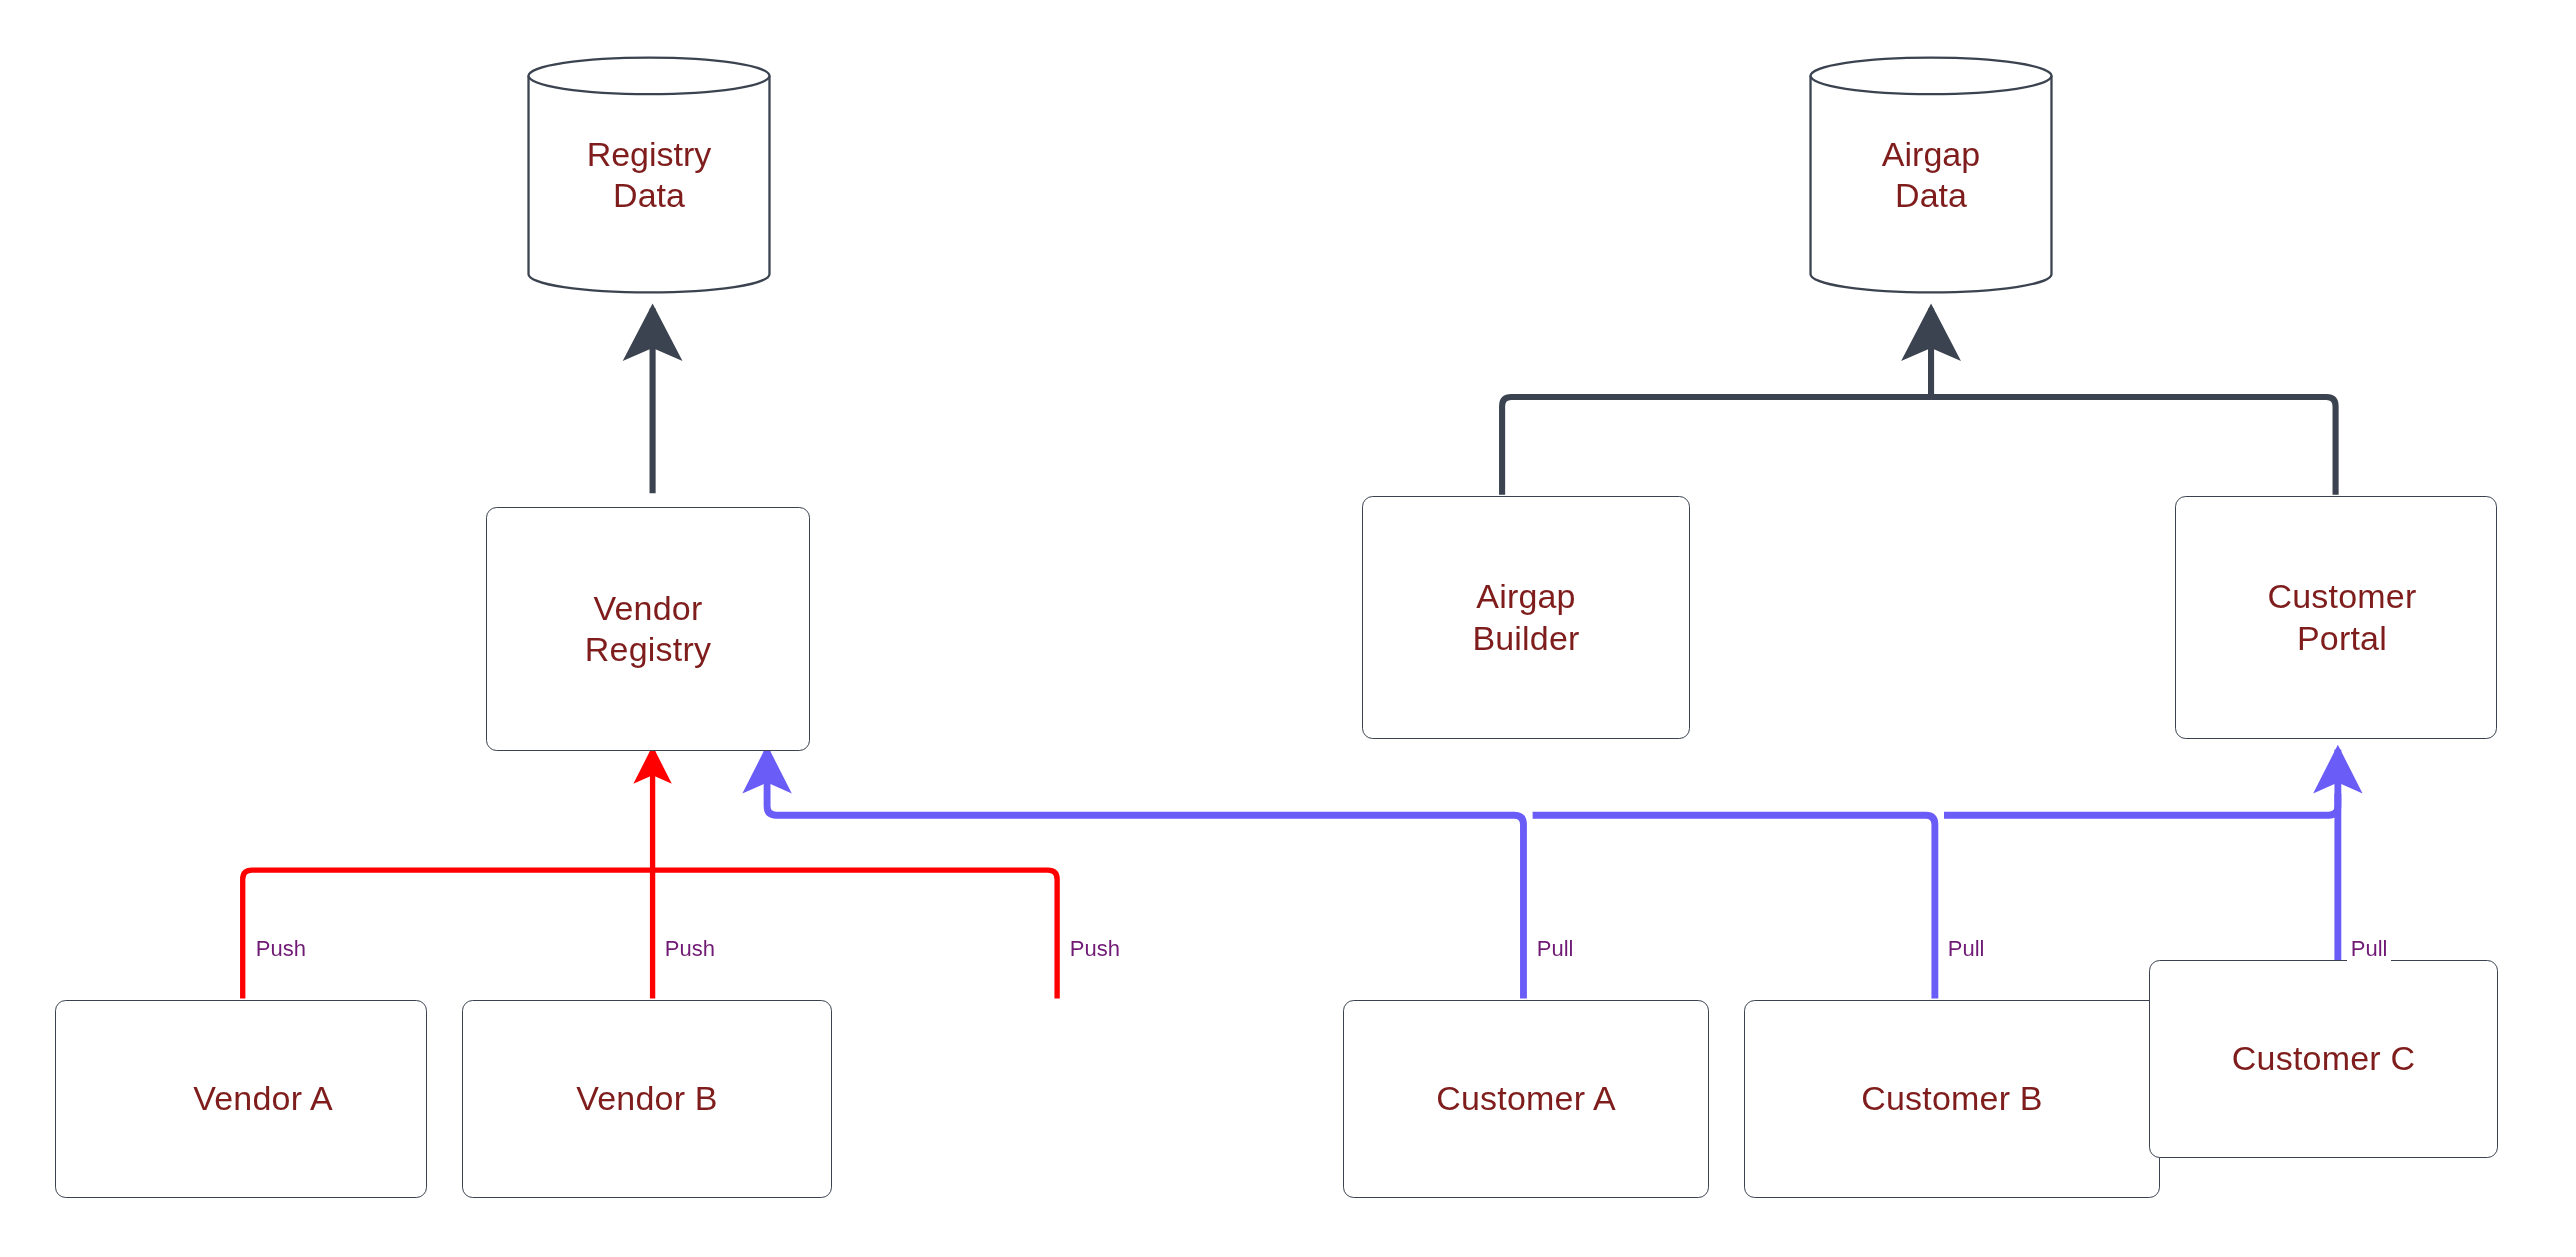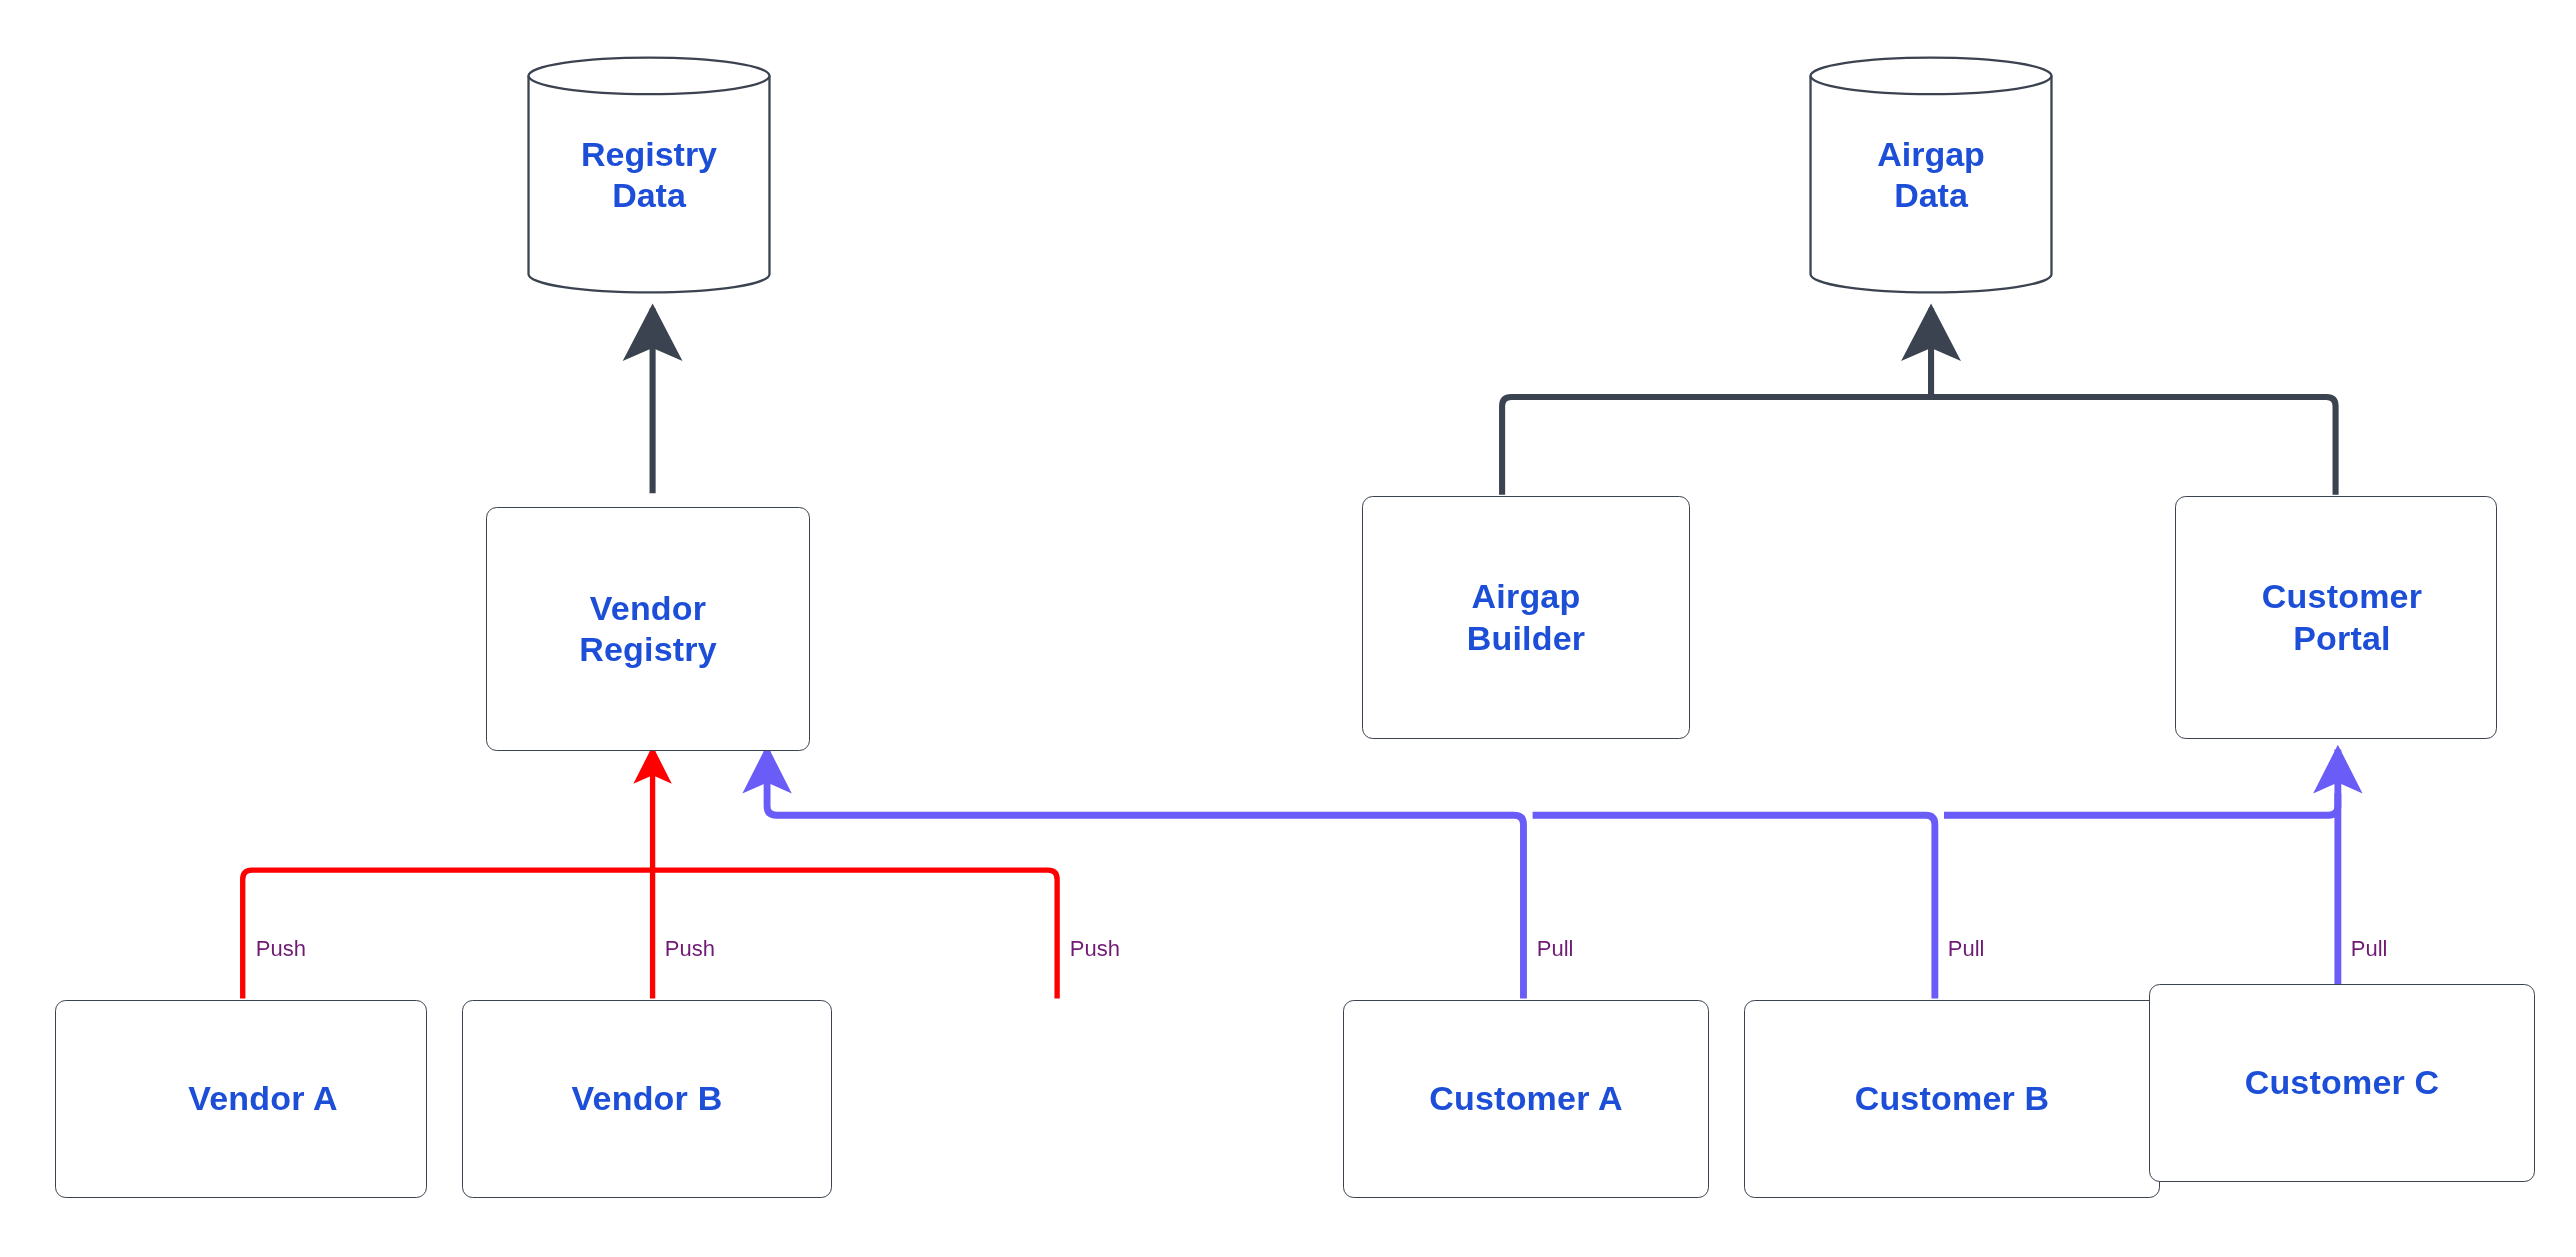--- a/index.html
+++ b/index.html
@@ -1,21 +1,21 @@
 <!DOCTYPE html>
 <html style="font-size:12.2px"><head>
 <meta charset="utf-8">
 <title>Registry Airgap Flow Diagram</title>
 <style>
   html,body{margin:0;padding:0;background:#ffffff;}
   body{font-family:"Liberation Sans",sans-serif;}
   #stage{position:relative;width:2576px;height:1258px;background:#ffffff;overflow:hidden;}
   #wires{position:absolute;left:0;top:0;width:2576px;height:1258px;}
   .node{position:absolute;box-sizing:border-box;display:flex;align-items:center;
-        justify-content:center;text-align:center;color:#1d4ed8;background:#ffffff;font-weight:bold;}
+        justify-content:center;text-align:center;color:#7f1d1d;background:#ffffff;}
   .box{border:1.9px solid #3b4350;border-radius:10.7px;}
   .box .lbl{font-size:34px;line-height:1.22;letter-spacing:0.2px;}
   .cyl{background:transparent;border:none;}
   .cyl .lbl{font-size:34px;line-height:1.22;position:relative;z-index:3;}
   .cyl svg{position:absolute;left:0;top:0;width:100%;height:100%;z-index:1;}
   .edge-label{position:absolute;color:#701a75;font-size:22px;white-space:nowrap;z-index:6;
               background:#ffffff;padding:0 3.8px;}
 </style>
 </head>
 <body>
@@ -101,21 +101,21 @@
   </div>
   <div class="node box" style="left:462px;top:1000px;width:370px;height:198px;">
     <div class="lbl">Vendor B</div>
   </div>
   <div class="node box" style="left:1343px;top:1000px;width:366px;height:198px;">
     <div class="lbl">Customer A</div>
   </div>
   <div class="node box" style="left:1744px;top:1000px;width:416px;height:198px;">
     <div class="lbl">Customer B</div>
   </div>
-  <div class="node box" style="left:2149px;top:984px;width:386px;height:198px;justify-content:center;">
+  <div class="node box" style="left:2149px;top:960px;width:349px;height:198px;justify-content:center;">
     <div class="lbl">Customer C</div>
   </div>
 
   <div class="edge-label" style="left:252px;top:936px;">Push</div>
   <div class="edge-label" style="left:661px;top:936px;">Push</div>
   <div class="edge-label" style="left:1066px;top:936px;">Push</div>
   <div class="edge-label" style="left:1533px;top:936px;">Pull</div>
   <div class="edge-label" style="left:1944px;top:936px;">Pull</div>
   <div class="edge-label" style="left:2347px;top:936px;">Pull</div>
 

